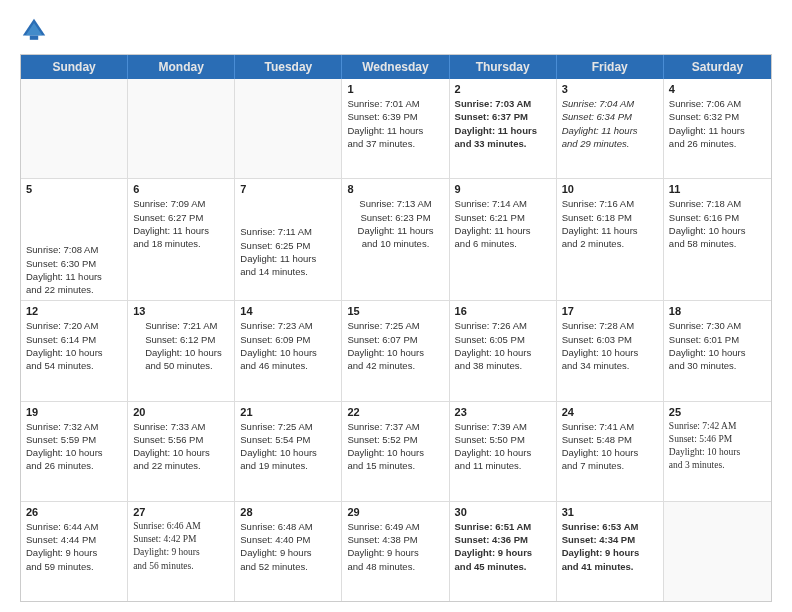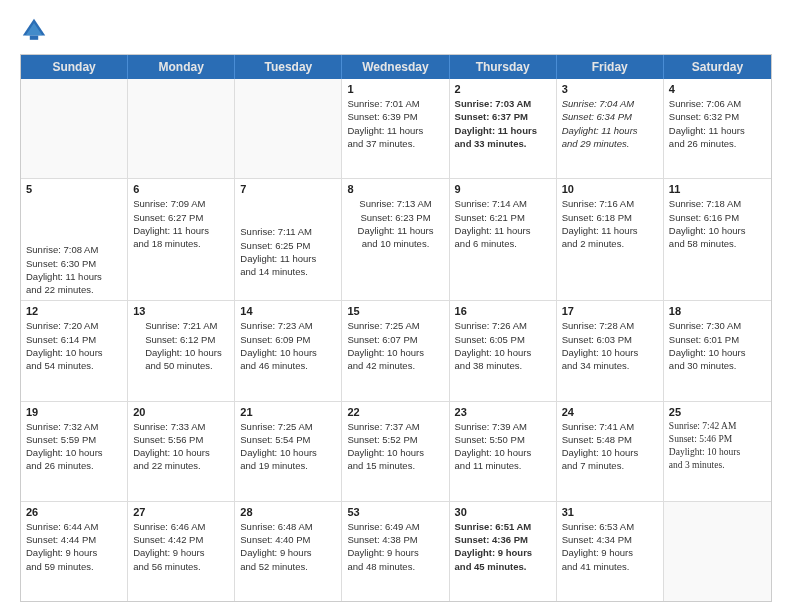--- a/index.html
+++ b/index.html
@@ -327,49 +327,49 @@
         <div class="cal-row">
           <div class="cal-cell">
             <div class="day-num">26</div>
             <div class="cell-info" style="white-space: pre-line;">Sunrise: 6:44 AM
 Sunset: 4:44 PM
 Daylight: 9 hours
 and 59 minutes.</div>
           </div>
           <div class="cal-cell">
             <div class="day-num">27</div>
-            <div class="cell-info" style="white-space: pre-line;">Sunrise: 6:46 AM
+            <div class="cell-info" style="white-space: pre-line; font-family: Liberation Serif, serif;">Sunrise: 6:46 AM
 Sunset: 4:42 PM
 Daylight: 9 hours
 and 56 minutes.</div>
           </div>
           <div class="cal-cell">
             <div class="day-num">28</div>
             <div class="cell-info" style="white-space: pre-line;">Sunrise: 6:48 AM
 Sunset: 4:40 PM
 Daylight: 9 hours
 and 52 minutes.</div>
           </div>
           <div class="cal-cell">
-            <div class="day-num">53</div>
+            <div class="day-num">29</div>
             <div class="cell-info" style="white-space: pre-line;">Sunrise: 6:49 AM
 Sunset: 4:38 PM
 Daylight: 9 hours
 and 48 minutes.</div>
           </div>
           <div class="cal-cell">
             <div class="day-num">30</div>
             <div class="cell-info" style="white-space: pre-line; font-weight: bold;">Sunrise: 6:51 AM
 Sunset: 4:36 PM
 Daylight: 9 hours
 and 45 minutes.</div>
           </div>
           <div class="cal-cell">
             <div class="day-num">31</div>
-            <div class="cell-info" style="white-space: pre-line;">Sunrise: 6:53 AM
+            <div class="cell-info" style="white-space: pre-line; font-weight: bold;">Sunrise: 6:53 AM
 Sunset: 4:34 PM
 Daylight: 9 hours
 and 41 minutes.</div>
           </div>
           <div class="cal-cell empty"></div>
         </div>
       </div>
   </div>
 </div>
 

